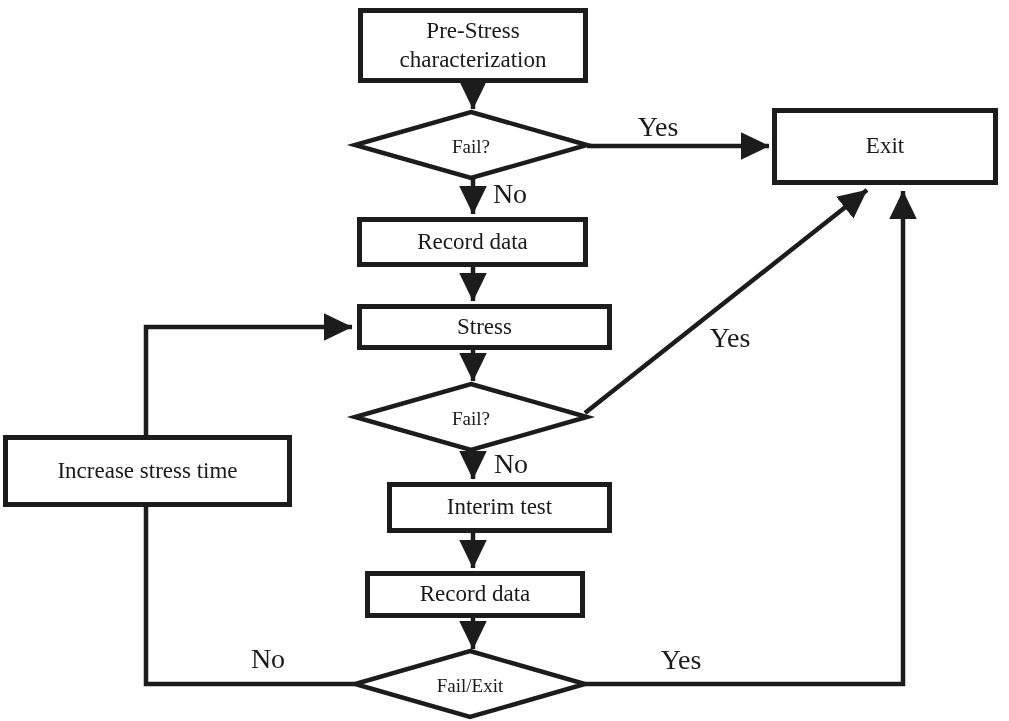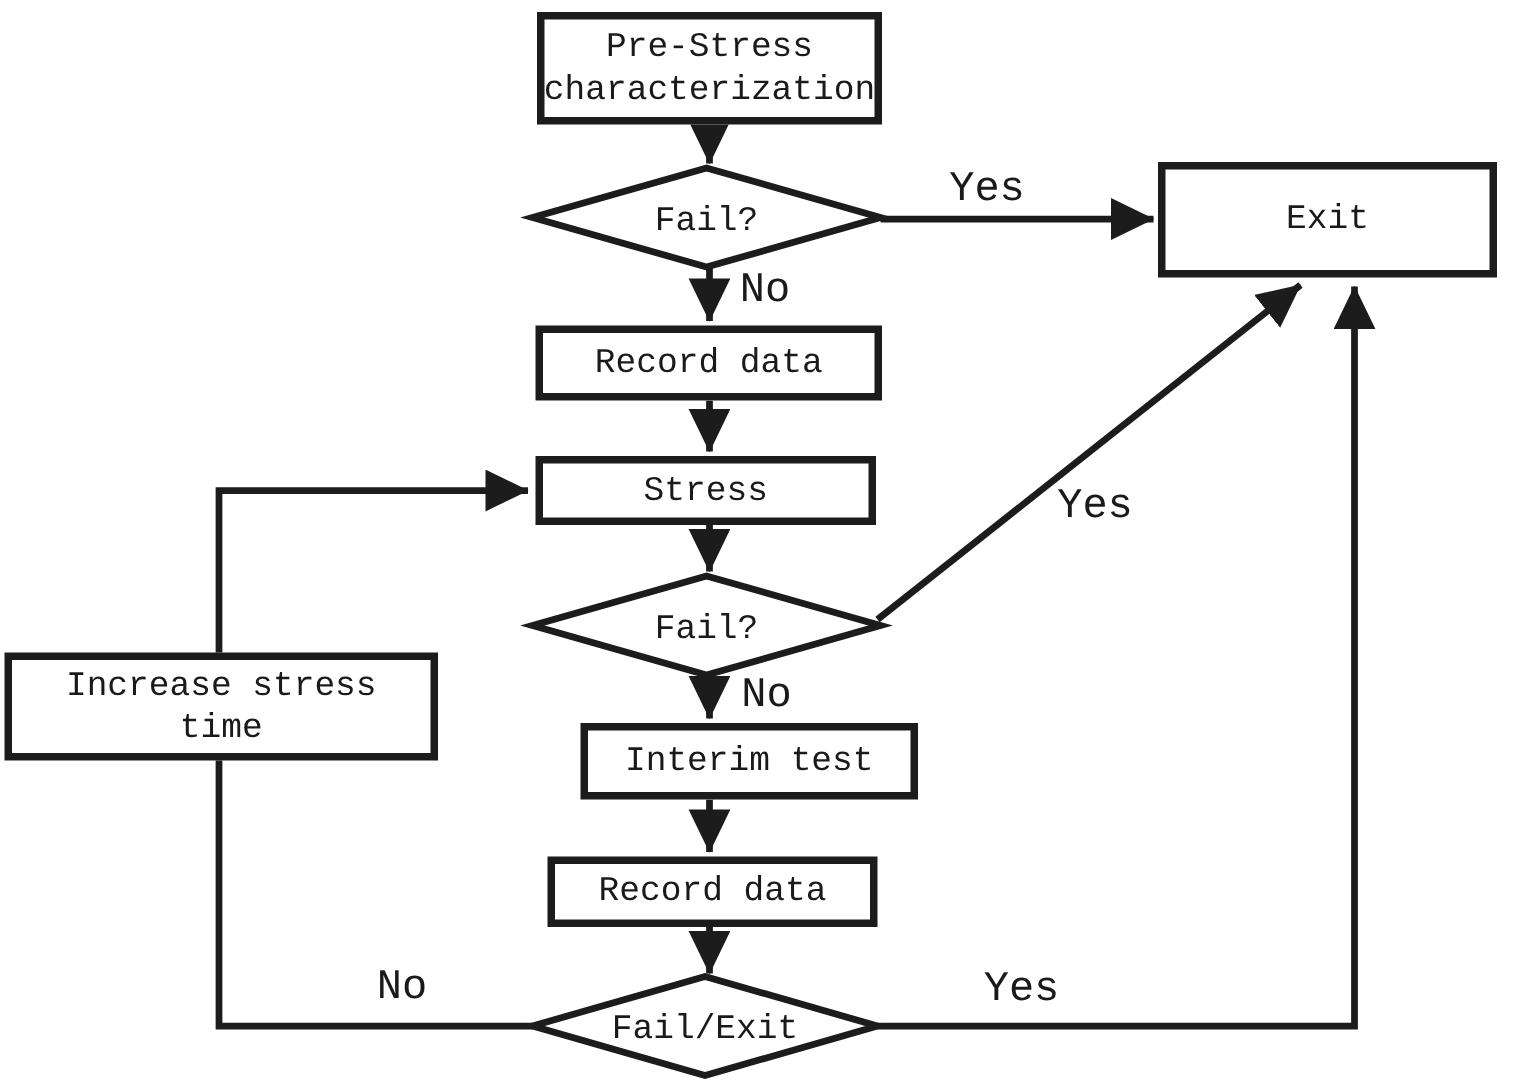--- a/index.html
+++ b/index.html
@@ -9,21 +9,20 @@
     color: #1a1a1a;
     width: 1009px;
     height: 721px;
     overflow: hidden;
   }
   .canvas {
     position: relative;
     width: 1009px;
     height: 721px;
     background: #ffffff;
-    font-family: Liberation Mono, monospace;
   }
   .layer {
     position: absolute;
     left: 0; top: 0;
     width: 1009px;
     height: 721px;
   }
   .node {
     position: absolute;
     background: #ffffff;
@@ -33,21 +32,21 @@
     justify-content: center;
     text-align: center;
     font-size: 23px;
     line-height: 1.22;
     padding: 2px 8px;
     z-index: 2;
   }
   .diamond-label {
     position: absolute;
     transform: translate(-50%, -50%);
-    font-size: 23px;
+    font-size: 19px;
     white-space: nowrap;
     z-index: 2;
   }
   .edge-label {
     position: absolute;
     transform: translate(-50%, -50%);
     font-size: 28px;
     white-space: nowrap;
     z-index: 2;
   }
@@ -96,21 +95,21 @@
   </div>
 
   <div class="node" style="left:772px; top:108px; width:226px; height:77px;">
     <span>Exit</span>
   </div>
 
   <div class="node" style="left:357px; top:217px; width:231px; height:50px;">
     <span>Record data</span>
   </div>
 
-  <div class="node" style="left:357px; top:304px; width:227px; height:46px;">
+  <div class="node" style="left:357px; top:304px; width:255px; height:46px;">
     <span>Stress</span>
   </div>
 
   <div class="node" style="left:363px; top:482px; width:225px; height:51px;margin-left:24px;">
     <span>Interim test</span>
   </div>
 
   <div class="node" style="left:365px; top:571px; width:220px; height:47px;">
     <span>Record data</span>
   </div>

